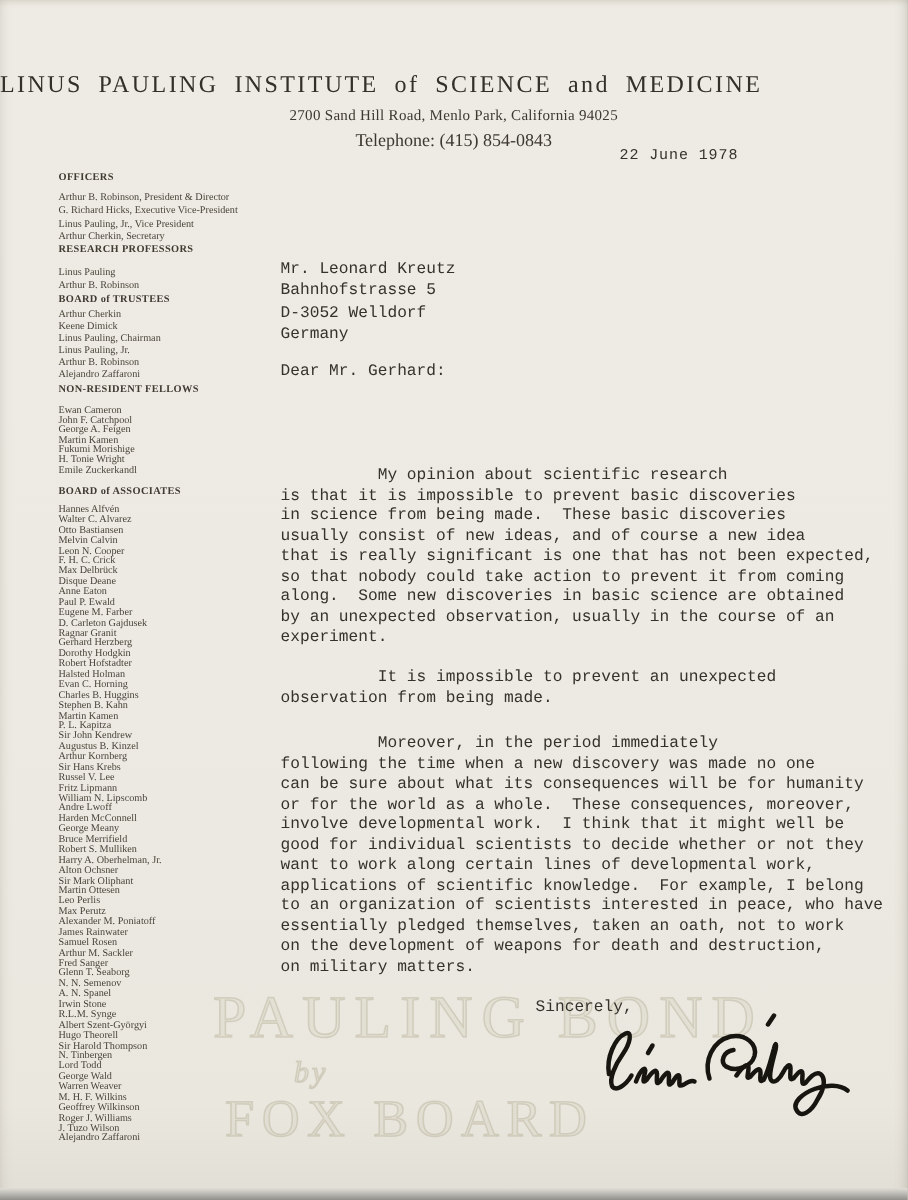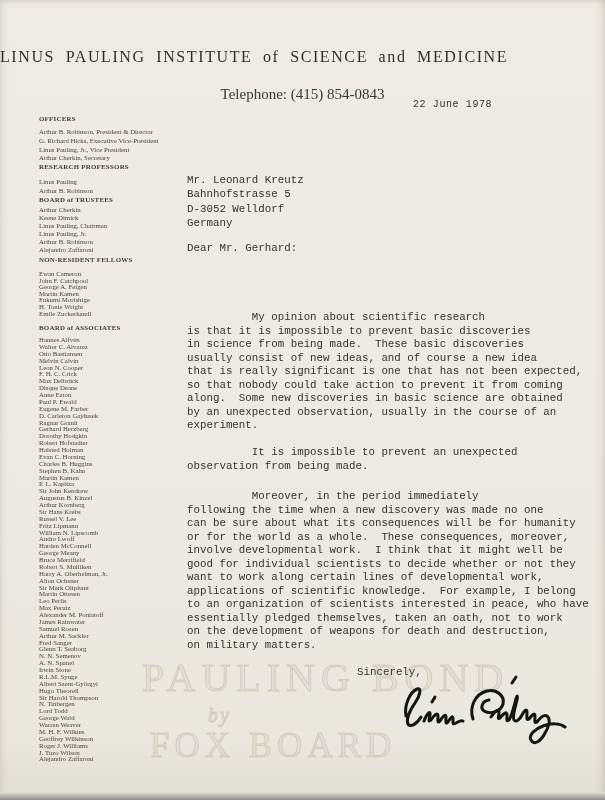--- a/index.html
+++ b/index.html
@@ -13,21 +13,21 @@
     color:#3f3a32;
   }
   .bottom-edge{position:absolute;left:0;right:0;bottom:0;height:8px;
     background:linear-gradient(#e0ded7 0%,#c2c0ba 40%,#908f8a 100%);}
   
   .lh-title{position:absolute;left:0;right:0;top:48px;text-align:left;
     font-size:16px;letter-spacing:1.6px;word-spacing:5px;color:#33302a;}
   .lh-addr{position:absolute;left:0;right:0;top:72px;text-align:center;
     font-size:10px;letter-spacing:.2px;color:#3c382f;}
   .lh-phone{position:absolute;left:0;right:0;top:86px;text-align:center;
-    font-size:15px;color:#3c382f;}
+    font-size:12px;color:#3c382f;}
   .date{position:absolute;left:413px;top:99px;
     font-family:"Liberation Mono", monospace;font-size:10px;letter-spacing:.6px;color:#35322b;text-align:center;}
   
   .sb{position:absolute;left:39px;width:152px;white-space:pre-wrap;}
   .sb-h{font-size:6.9px;font-weight:700;letter-spacing:.25px;color:#403a31;}
   .sb-l{font-size:6.8px;color:#4a443a;}
   #l0,#l1{line-height:8.8px;}
   #l2{line-height:7.9px;}
   #l3{line-height:6.6px;}
   #l4{line-height:6.87px;}
@@ -40,36 +40,37 @@
   #para1{top:271px;}
   #para2{top:311px;}
   #para3{top:446px;}
   #para4{top:490px;}
   #closing{left:357px;top:666px;}
   
   .wm{position:absolute;font-family:"Liberation Serif", serif;
     color:rgba(205,199,178,.26);-webkit-text-stroke:1px rgba(176,168,141,.38);
     letter-spacing:6px;pointer-events:none;}
   #wm1{left:142px;top:654px;font-size:40px;}
-  #wm2{left:208px;top:704px;font-size:20px;font-style:italic;letter-spacing:2px;}
+  #wm2{left:196px;top:704px;font-size:20px;font-style:italic;letter-spacing:2px;}
   #wm3{left:150px;top:726px;font-size:35px;letter-spacing:5px;}
   
   #sig{position:absolute;left:393px;top:670px;width:182px;height:82px;}
   #sig path{fill:none;stroke:#17150f;stroke-width:3;stroke-linecap:round;stroke-linejoin:round;}
 </style>
 </head>
 <body>
 
 <div id="paper">
 
   <div class="wm" id="wm1">PAULING BOND</div>
   <div class="wm" id="wm2">by</div>
   <div class="wm" id="wm3">FOX BOARD</div>
 
   <div class="lh-title">LINUS PAULING INSTITUTE of SCIENCE and MEDICINE</div>
+  <div class="lh-addr">2700 Sand Hill Road, Menlo Park, California  94025</div>
   <div class="lh-phone">Telephone: (415) 854-0843</div>
   <div class="date">22 June 1978</div>
 
   <div class="sb sb-h" style="top:115px">OFFICERS</div>
   <div class="sb sb-l" id="l0" style="top:128px">Arthur B. Robinson, President &amp; Director
 G. Richard Hicks, Executive Vice-President
 Linus Pauling, Jr., Vice President
 Arthur Cherkin, Secretary</div>
 
   <div class="sb sb-h" style="top:163px">RESEARCH PROFESSORS</div>

